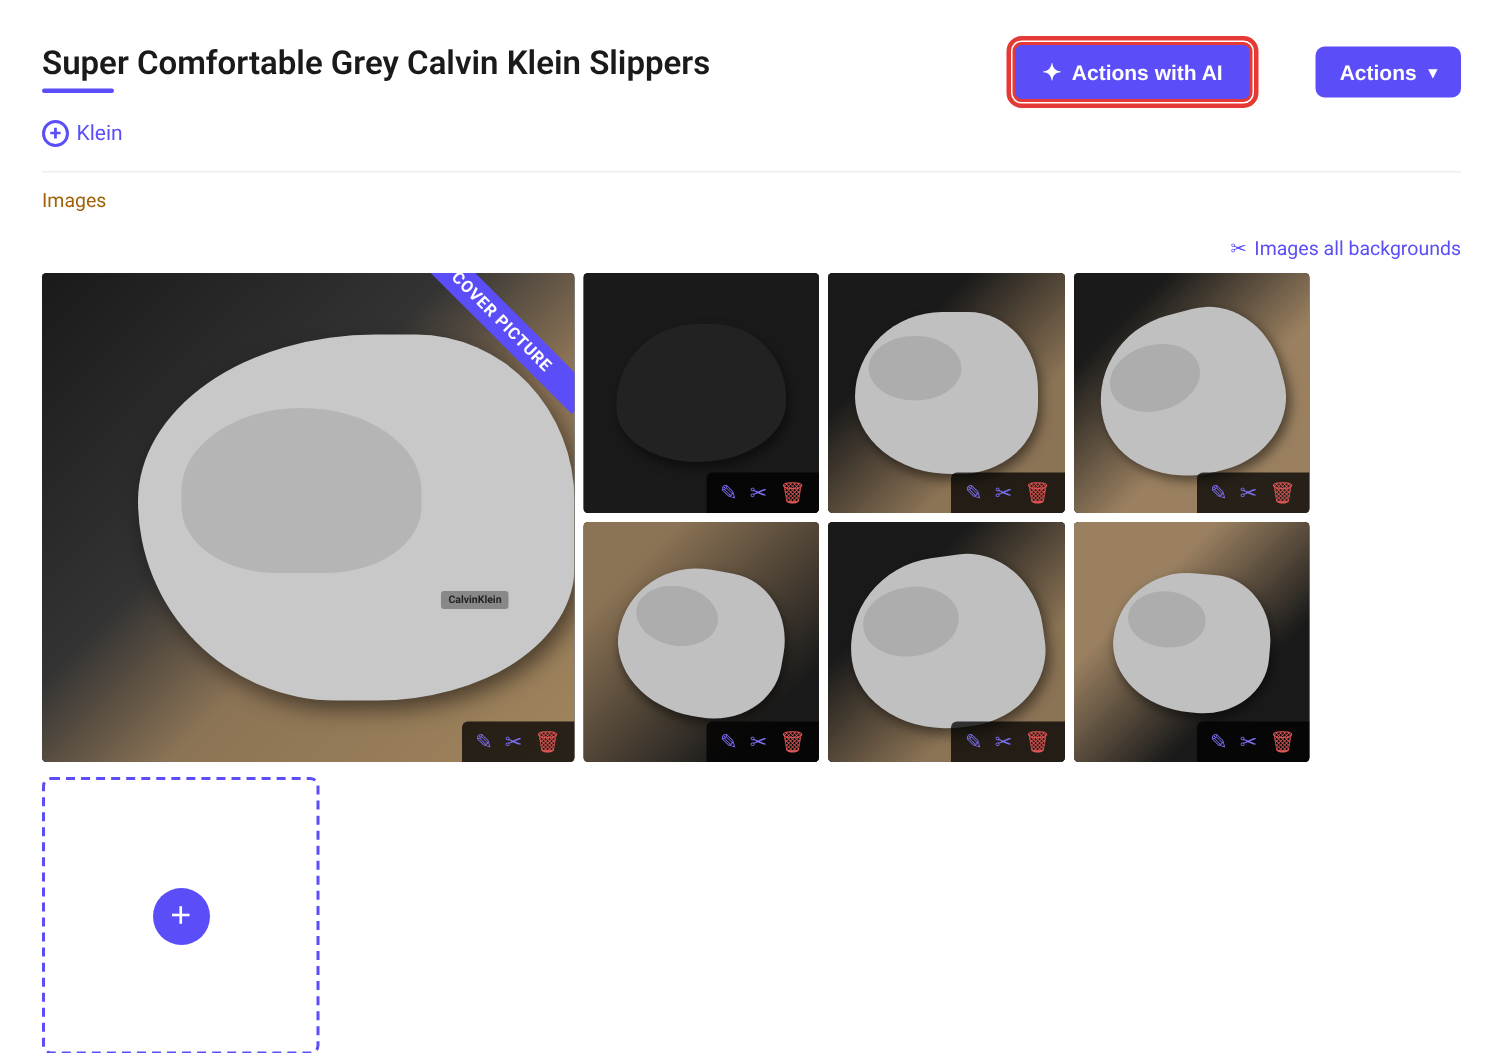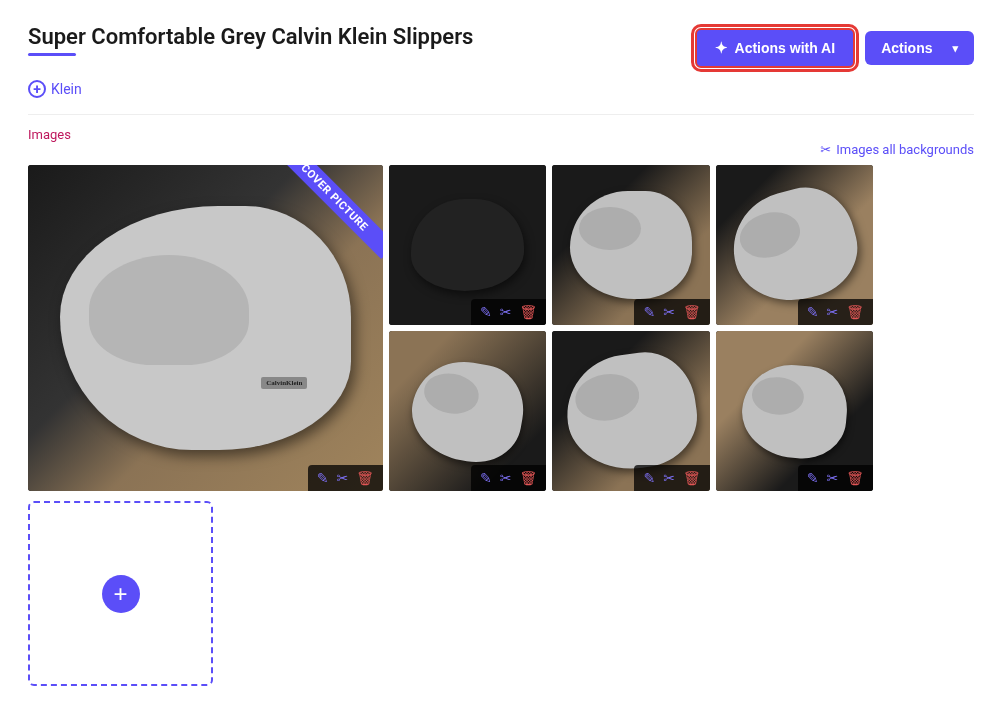--- a/index.html
+++ b/index.html
@@ -7,21 +7,21 @@
       font-family: -apple-system, BlinkMacSystemFont, 'Segoe UI', Roboto, sans-serif;
       background: #fff;
       color: #222;
       width: 1002px;
       min-height: 702px;
       padding: 24px 28px;
     }
 
     .header {
       display: flex;
-      align-items: flex-start;
+      align-items: center;
       justify-content: space-between;
       margin-bottom: 8px;
     }
 
     .title-block h1 {
       font-size: 22px;
       font-weight: 600;
       color: #1a1a1a;
       margin-bottom: 4px;
     }
@@ -64,21 +64,22 @@
       background: #5b4ef8;
       color: #fff;
       border: none;
       border-radius: 6px;
       padding: 9px 16px;
       font-size: 14px;
       font-weight: 600;
       cursor: pointer;
       display: flex;
       align-items: center;
-      gap: 20px;
+      gap: 8px;
+      margin-left: 32px;
     }
 
     .btn-actions .caret {
       font-size: 11px;
     }
 
     .tags-row {
       display: flex;
       align-items: center;
       gap: 6px;
@@ -105,22 +106,22 @@
       align-items: center;
       justify-content: center;
       font-size: 14px;
       font-weight: 700;
       color: #5b4ef8;
       line-height: 1;
     }
 
     .images-section-label {
       font-size: 13px;
-      color: #be185d;
-      margin-bottom: 0;
+      color: #a16207;
+      margin-bottom: 16px;
     }
 
     .remove-bg-row {
       display: flex;
       justify-content: flex-end;
       margin-bottom: 8px;
     }
 
     .remove-bg-link {
       color: #5b4ef8;
@@ -176,22 +177,21 @@
       width: 100%;
       height: 100%;
       background: #2a2a2a;
       position: relative;
     }
 
     .slipper-cover-bg {
       background: linear-gradient(135deg, #1a1a1a 0%, #333 40%, #8B7355 60%, #a0845c 100%);
       display: flex;
       align-items: center;
-      justify-content: center;
-      font-family: Liberation Serif, serif;
+      justify-content: flex-end;
     }
 
     .slipper-shape {
       width: 82%;
       height: 75%;
       background: #c8c8c8;
       border-radius: 60% 40% 50% 50% / 50% 50% 40% 60%;
       position: relative;
       box-shadow: 4px 6px 14px rgba(0,0,0,0.5);
     }

